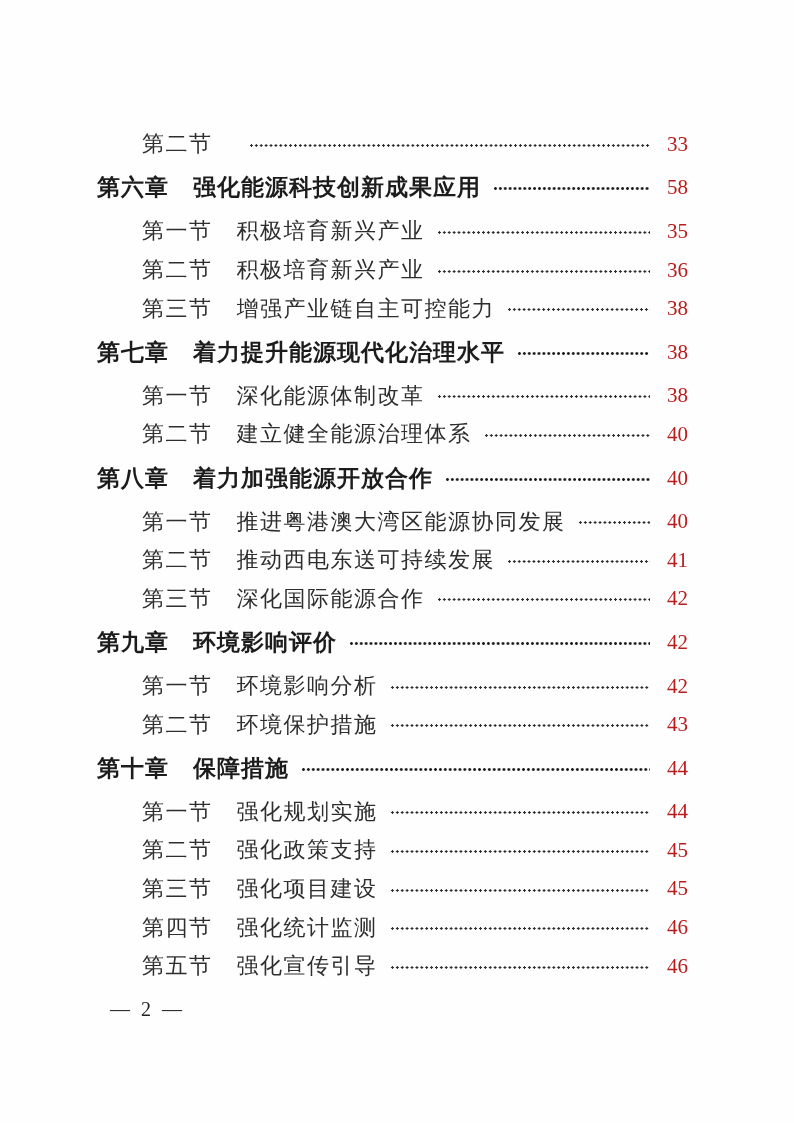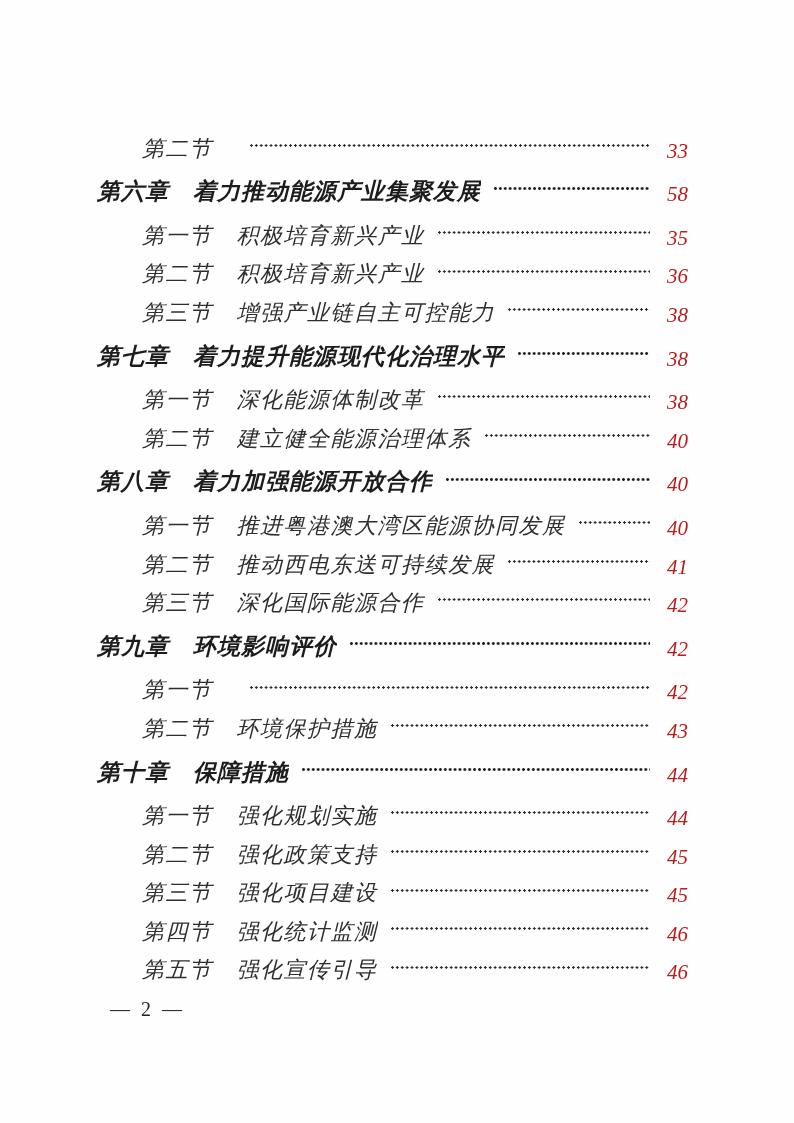--- a/index.html
+++ b/index.html
@@ -16,24 +16,23 @@
     background: #fefefe;
   }
   .toc {
     position: absolute;
     left: 97px;
     right: 106px;
     top: 125px;
   }
   .toc-row {
     display: flex;
-    align-items: flex-end;
+    align-items: center;
     height: 38.6px;
     white-space: nowrap;
-    font-style: italic;
   }
   .toc-row.section {
     padding-left: 45px;
     font-size: 22px;
     letter-spacing: 1.5px;
     color: #2e2e2e;
     font-family: "Liberation Serif", serif;
   }
   .toc-row.chapter {
     margin: 5px 0;
@@ -84,21 +83,21 @@
 <div class="page">
 
   <div class="toc">
       <div class="toc-row section">
       <span class="toc-label">第二节</span>
       <span class="toc-leader"></span>
       <span class="toc-page">33</span>
     </div>
       <div class="toc-row chapter">
       <span class="toc-label">第六章</span>
-      <span class="toc-title">着力推动能源产业集聚发展</span>
+      <span class="toc-title">强化能源科技创新成果应用</span>
       <span class="toc-leader"></span>
       <span class="toc-page">58</span>
     </div>
       <div class="toc-row section">
       <span class="toc-label">第一节</span>
       <span class="toc-title">积极培育新兴产业</span>
       <span class="toc-leader"></span>
       <span class="toc-page">35</span>
     </div>
       <div class="toc-row section">
@@ -156,20 +155,21 @@
       <span class="toc-page">42</span>
     </div>
       <div class="toc-row chapter">
       <span class="toc-label">第九章</span>
       <span class="toc-title">环境影响评价</span>
       <span class="toc-leader"></span>
       <span class="toc-page">42</span>
     </div>
       <div class="toc-row section">
       <span class="toc-label">第一节</span>
+      <span class="toc-title">环境影响分析</span>
       <span class="toc-leader"></span>
       <span class="toc-page">42</span>
     </div>
       <div class="toc-row section">
       <span class="toc-label">第二节</span>
       <span class="toc-title">环境保护措施</span>
       <span class="toc-leader"></span>
       <span class="toc-page">43</span>
     </div>
       <div class="toc-row chapter">

